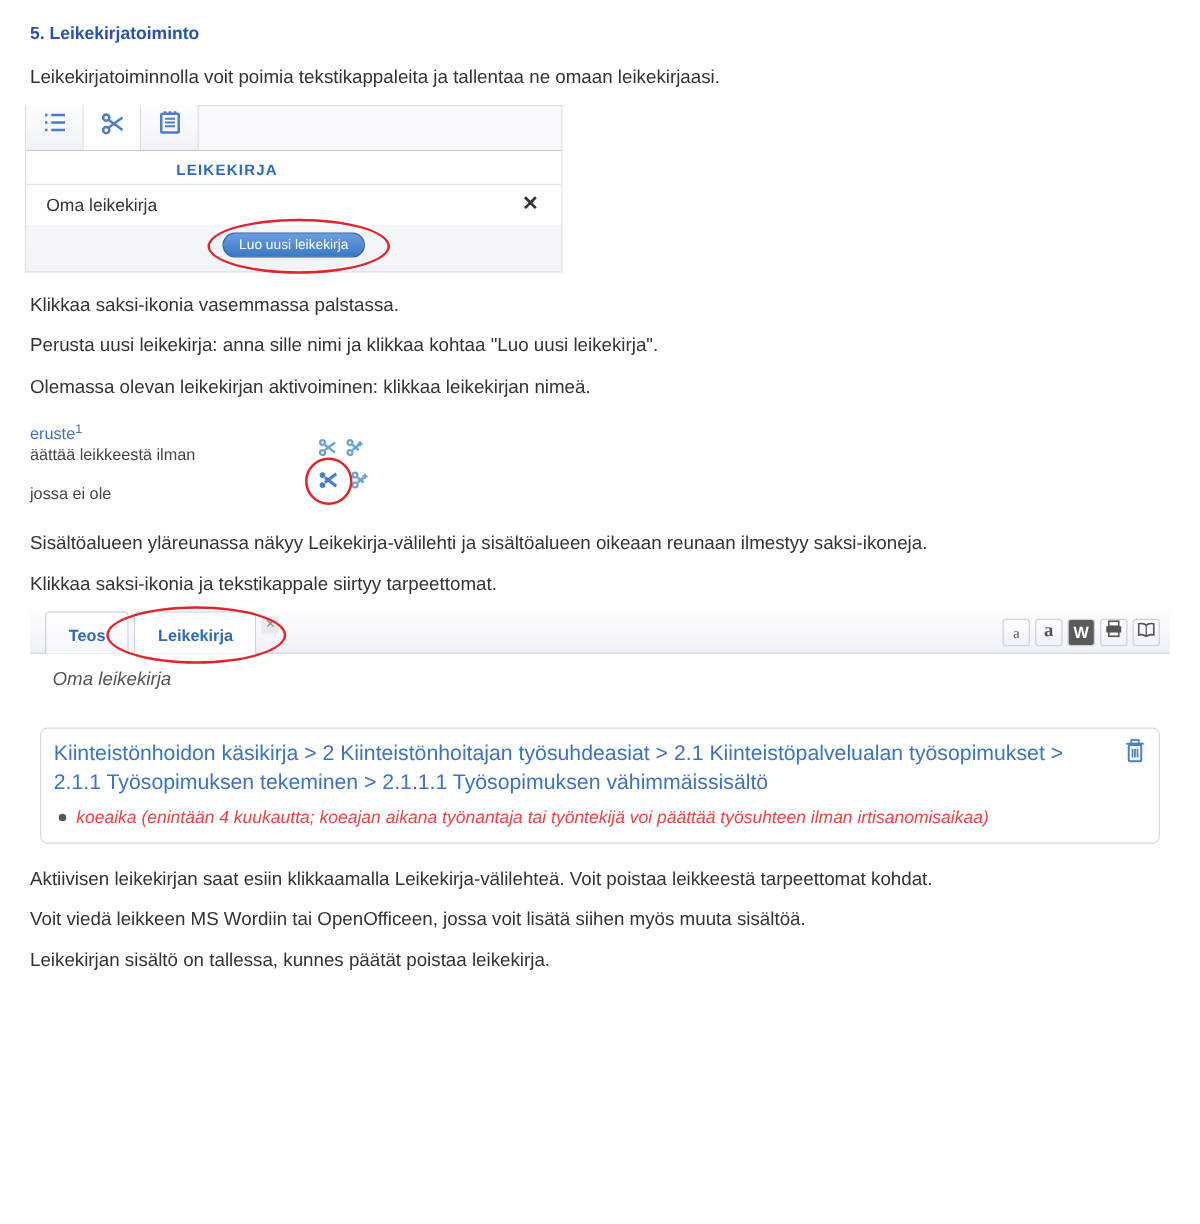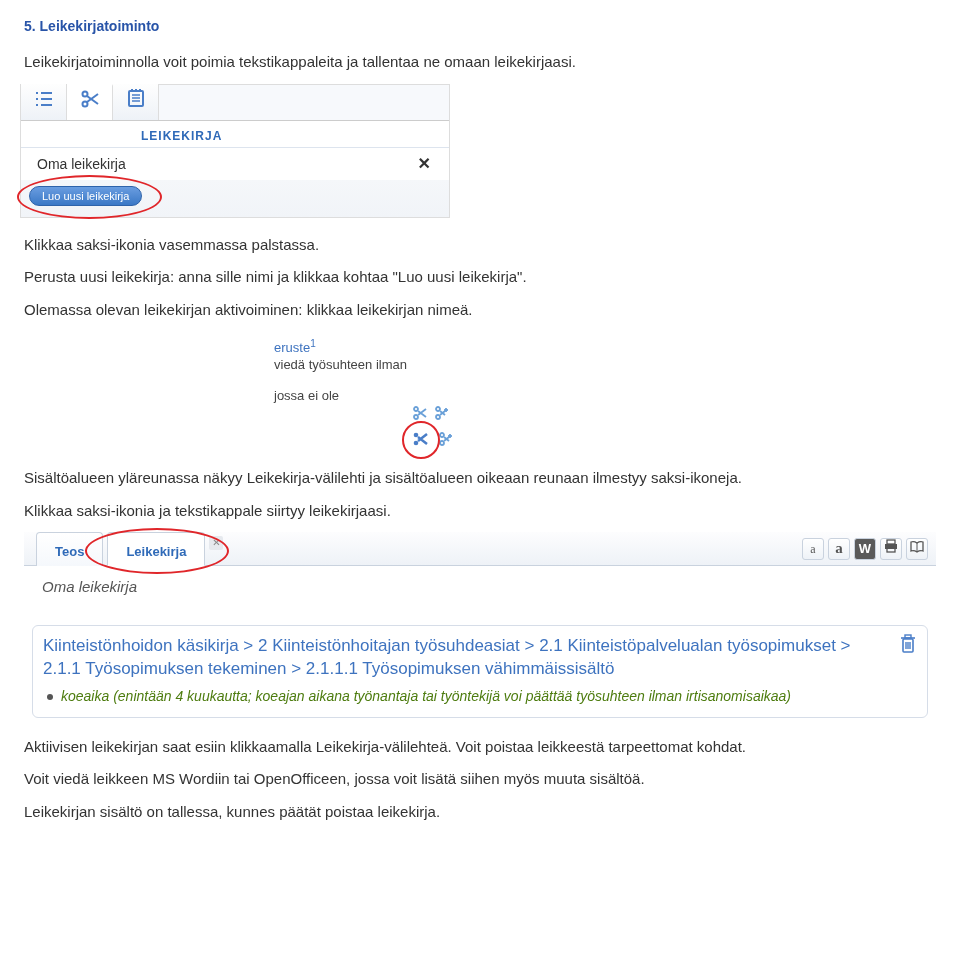--- a/index.html
+++ b/index.html
@@ -80,21 +80,21 @@
   }
   .fig1-clear {
     font-size: 16px;
     font-weight: bold;
     color: #333;
     cursor: pointer;
     padding: 0 8px;
   }
   .fig1-btnrow {
     display: flex;
-    justify-content: flex-start;
+    justify-content: center;
     padding: 3px 8px 6px 8px;
     text-decoration: underline;
   }
   .pill-btn {
     background: linear-gradient(#6a9de0, #3a78c6);
     color: #fff;
     font-size: 11px;
     padding: 3px 12px;
     border-radius: 10px;
     border: 1px solid #2e63aa;
@@ -111,27 +111,26 @@
     width: calc(100% + 28px);
     height: calc(100% + 16px);
     border: 2px solid #e0262a;
     border-radius: 50%;
     pointer-events: none;
   }
 
   
   .fig2 {
     display: flex;
-    align-items: flex-end;
+    align-items: center;
     width: 430px;
     padding: 6px 0 8px 0;
     margin: 2px 0 12px 0;
     font-size: 13px;
     color: #444;
-    flex-direction: column;
   }
   .fig2-text {
     width: 180px;
     line-height: 1.3;
   }
   .fig2-sup {
     color:#3e73bf;
     vertical-align: super;
     font-size: 10px;
   }
@@ -254,21 +253,21 @@
   .fig3-trash {
     position:absolute;
     right:0; top:0;
     width:18px; height:20px;
     cursor:pointer;
   }
   .fig3-bullet {
     display:flex;
     gap:8px;
     font-size:14px;
-    color:#4d7c0f;
+    color:#ef4444;
     padding: 6px 2px 0 4px;
     font-style: italic;
     line-height:1.4;
   }
   .fig3-bullet .dot {
     width:6px; height:6px; border-radius:50%;
     background:#555;
     margin-top:7px;
     flex-shrink:0;
   }
@@ -343,21 +342,21 @@
 
 <p class="para">Klikkaa saksi-ikonia vasemmassa palstassa.</p>
 <p class="para">Perusta uusi leikekirja: anna sille nimi ja klikkaa kohtaa "Luo uusi leikekirja".</p>
 <p class="para">Olemassa olevan leikekirjan aktivoiminen: klikkaa leikekirjan nimeä.</p>
 
 <div class="fig2">
   <div class="fig2-text">
     <div>
       <span class="fig2-link">eruste</span><span class="fig2-sup">1</span>
     </div>
-    <div>viedä työsuhteen ilman</div>
+    <div>äättää leikkeestä ilman</div>
     <div style="height:14px"></div>
     <div>jossa ei ole</div>
   </div>
   <div class="fig2-icons">
     <div class="fig2-icons-row">
       <span class="fig2-icon">
           <svg width="14" height="14" viewBox="0 0 14 14">
             <circle class="minisc" cx="3" cy="3" r="2"></circle>
             <circle class="minisc" cx="3" cy="11" r="2"></circle>
             <line class="minisc" x1="5" y1="5" x2="13" y2="11"></line>
@@ -391,21 +390,21 @@
             <line class="minisc" x1="5" y1="9" x2="10" y2="5"></line>
             <line x1="11" y1="2" x2="11" y2="6" stroke="#6aa0d8" stroke-width="1.8"></line>
             <line x1="9" y1="4" x2="13" y2="4" stroke="#6aa0d8" stroke-width="1.8"></line>
           </svg>
         </span>
     </div>
   </div>
 </div>
 
 <p class="para">Sisältöalueen yläreunassa näkyy Leikekirja-välilehti ja sisältöalueen oikeaan reunaan ilmestyy saksi-ikoneja.</p>
-<p class="para">Klikkaa saksi-ikonia ja tekstikappale siirtyy leikekirjaasi.</p>
+<p class="para">Klikkaa saksi-ikonia ja tekstikappale siirtyy tarpeettomat.</p>
 
 <div class="fig3">
   <div class="fig3-top">
     <div class="fig3-tab first">Teos</div>
     <span class="red-oval-wide">
       <div class="fig3-tab active">Leikekirja</div>
     </span>
     <div class="fig3-close">✕</div>
     <div class="fig3-spacer"></div>
     <div class="fig3-tool">a</div>

